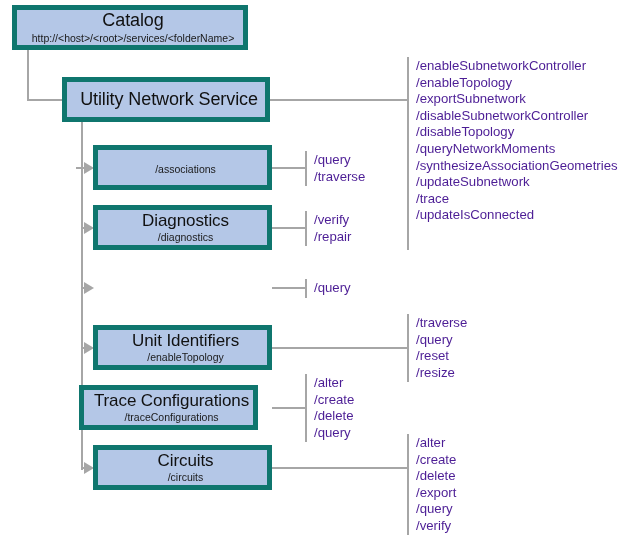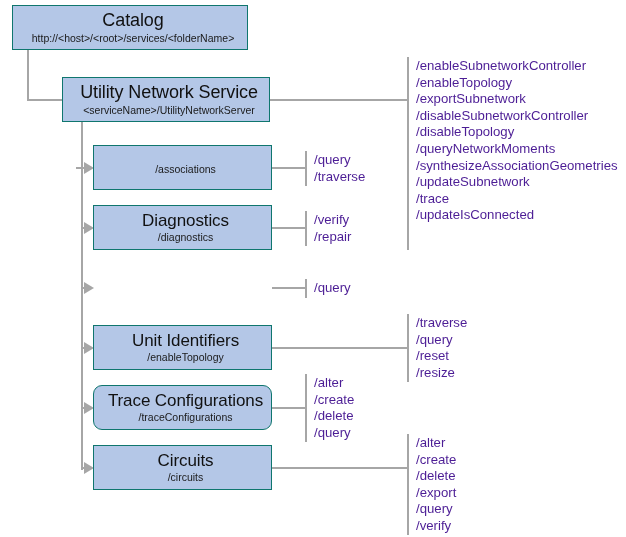--- a/index.html
+++ b/index.html
@@ -1,21 +1,21 @@
 <!DOCTYPE html>
 <html><head>
 <meta charset="utf-8">
 <style>
   html,body{margin:0;padding:0;background:#ffffff;}
   body{width:626px;height:537px;position:relative;overflow:hidden;
        font-family:"Liberation Sans",sans-serif;color:#1a1a1a;}
   #diagram{position:absolute;left:0;top:0;width:626px;height:537px;}
 
   .node{position:absolute;box-sizing:border-box;
-        background:#b4c7e7;border:1px solid #0f766e;
+        background:#b4c7e7;border:5px solid #0f766e;
         box-shadow:0 0 0 0 transparent;
         display:flex;flex-direction:column;align-items:center;
         justify-content:center;text-align:center;padding-left:6px;}
   .node .title{font-size:17px;font-weight:400;color:#111;line-height:1.05;
                letter-spacing:-0.1px;white-space:nowrap;}
   .node .sub{font-size:10.5px;font-weight:400;color:#1a1a1a;margin-top:2px;
              white-space:nowrap;}
   .node.root .title{font-size:18px;}
   .node.root .sub{font-size:10.5px;}
 
@@ -103,39 +103,38 @@
     </g>
   </svg>
 
   <div class="node root" style="left:12px;top:5px;width:236px;height:45px;">
     <div class="title">Catalog</div>
     <div class="sub">http://&lt;host&gt;/&lt;root&gt;/services/&lt;folderName&gt;</div>
   </div>
 
   <div class="node root" style="left:62px;top:77px;width:208px;height:45px;">
     <div class="title">Utility Network Service</div>
-    <div class="sub">&lt;serviceName&gt;/UtilityNetworkServer</div>
   </div>
 
   <div class="node" style="left:93px;top:145px;width:179px;height:45px;">
     <div class="sub">/associations</div>
   </div>
 
   <div class="node" style="left:93px;top:205px;width:179px;height:45px;">
     <div class="title">Diagnostics</div>
     <div class="sub">/diagnostics</div>
   </div>
 
 
   <div class="node" style="left:93px;top:325px;width:179px;height:45px;">
     <div class="title">Unit Identifiers</div>
     <div class="sub">/enableTopology</div>
   </div>
 
-  <div class="node" style="left:93px;top:385px;width:179px;height:45px;border-radius:9px;">
+  <div class="node" style="left:79px;top:385px;width:179px;height:45px;">
     <div class="title">Trace Configurations</div>
     <div class="sub">/traceConfigurations</div>
   </div>
 
   <div class="node" style="left:93px;top:445px;width:179px;height:45px;">
     <div class="title">Circuits</div>
     <div class="sub">/circuits</div>
   </div>
 
   <div class="oplist" style="left:416px;top:58px;">

